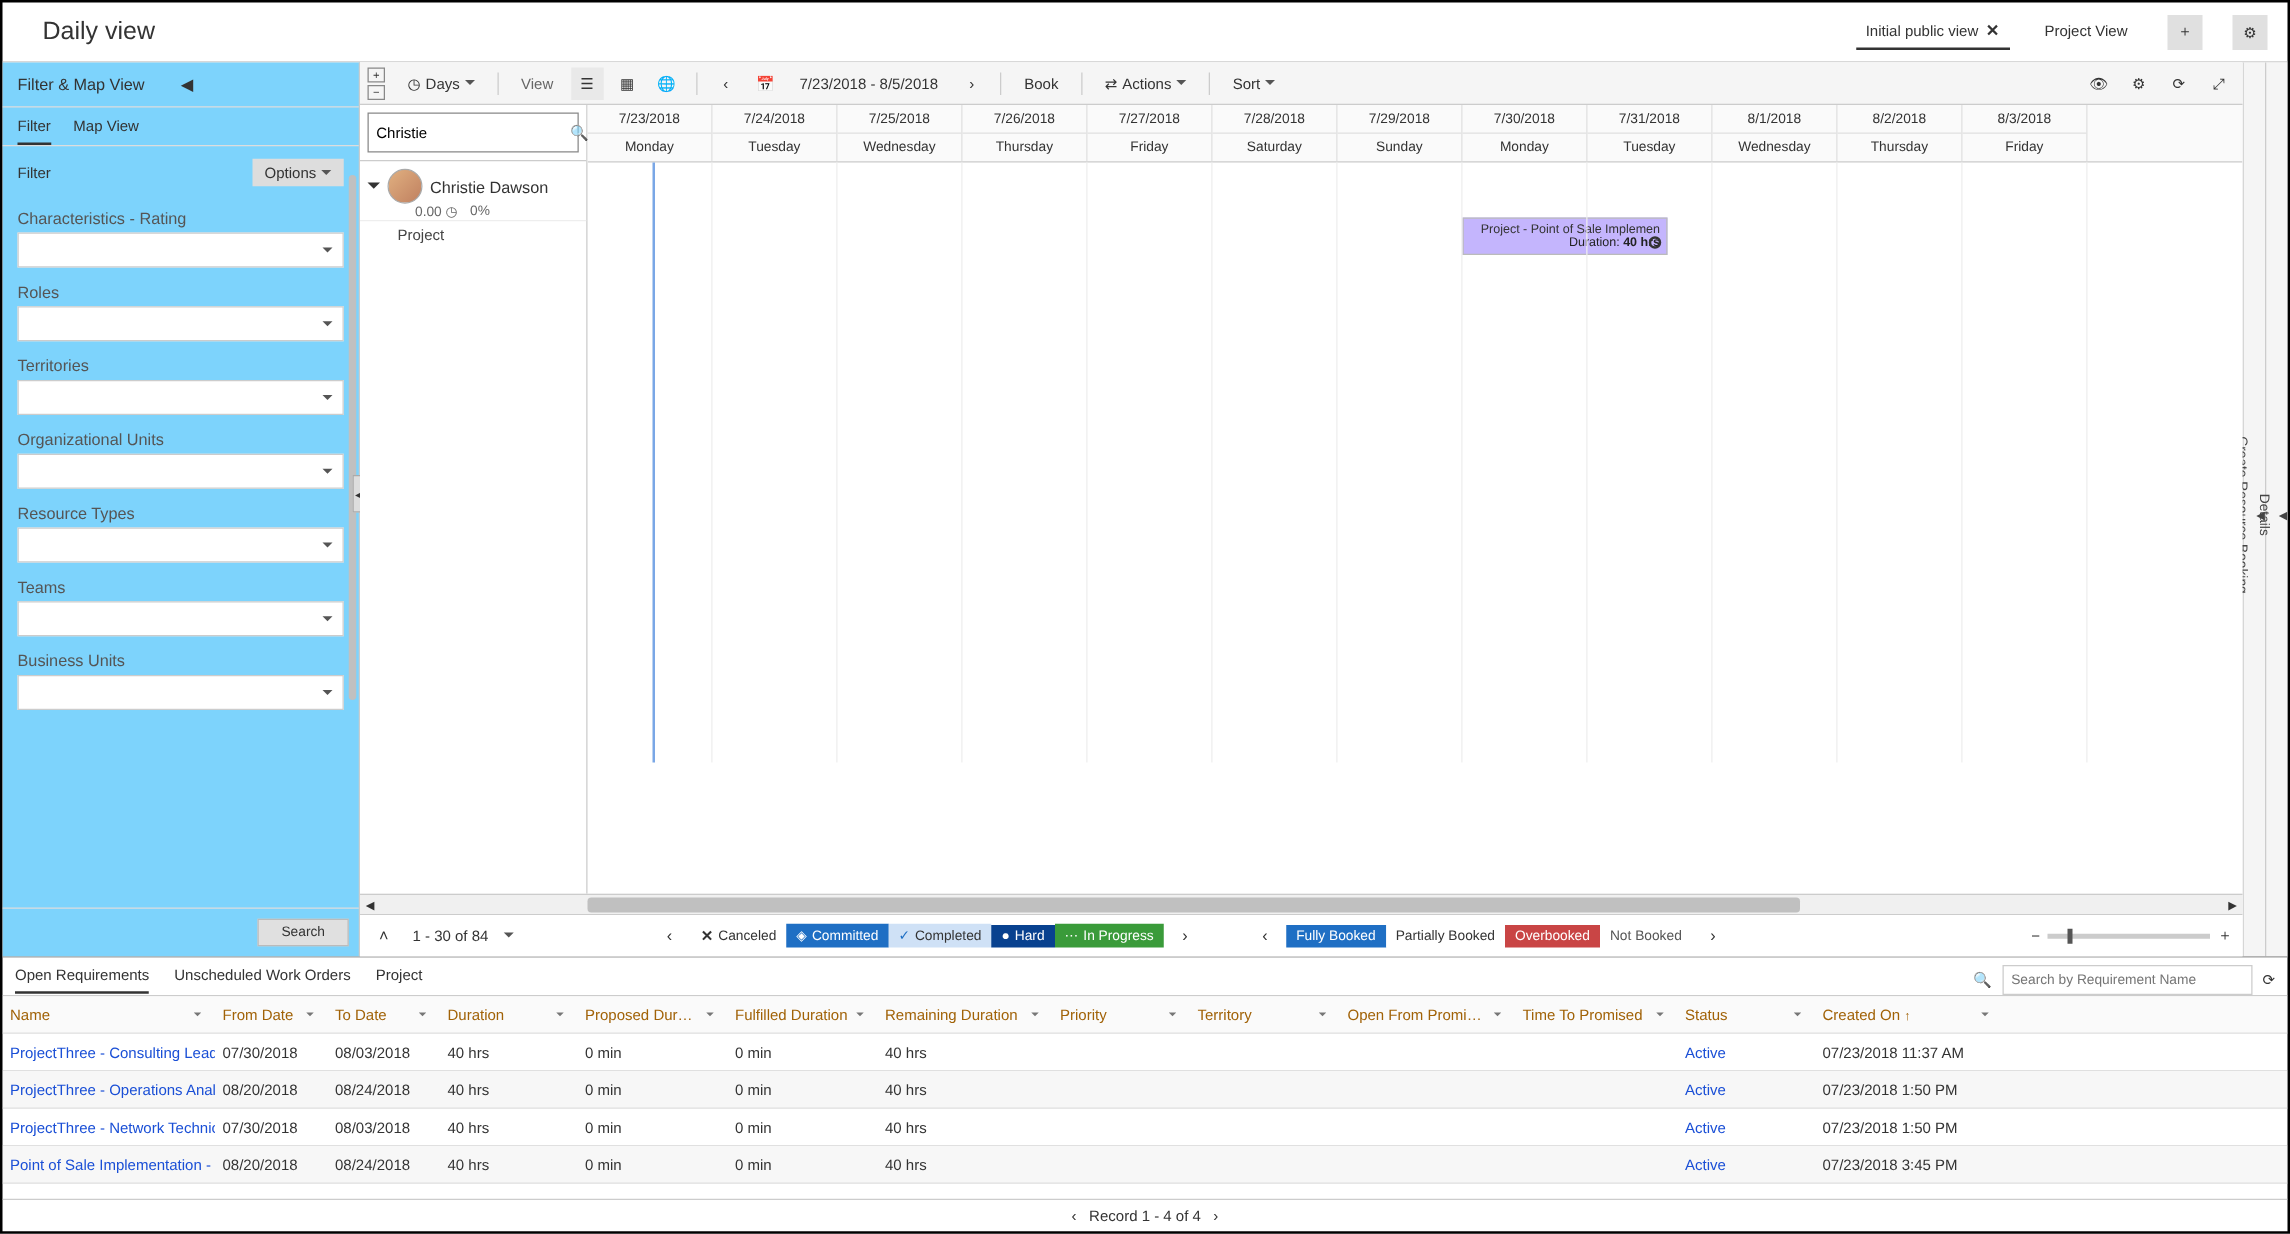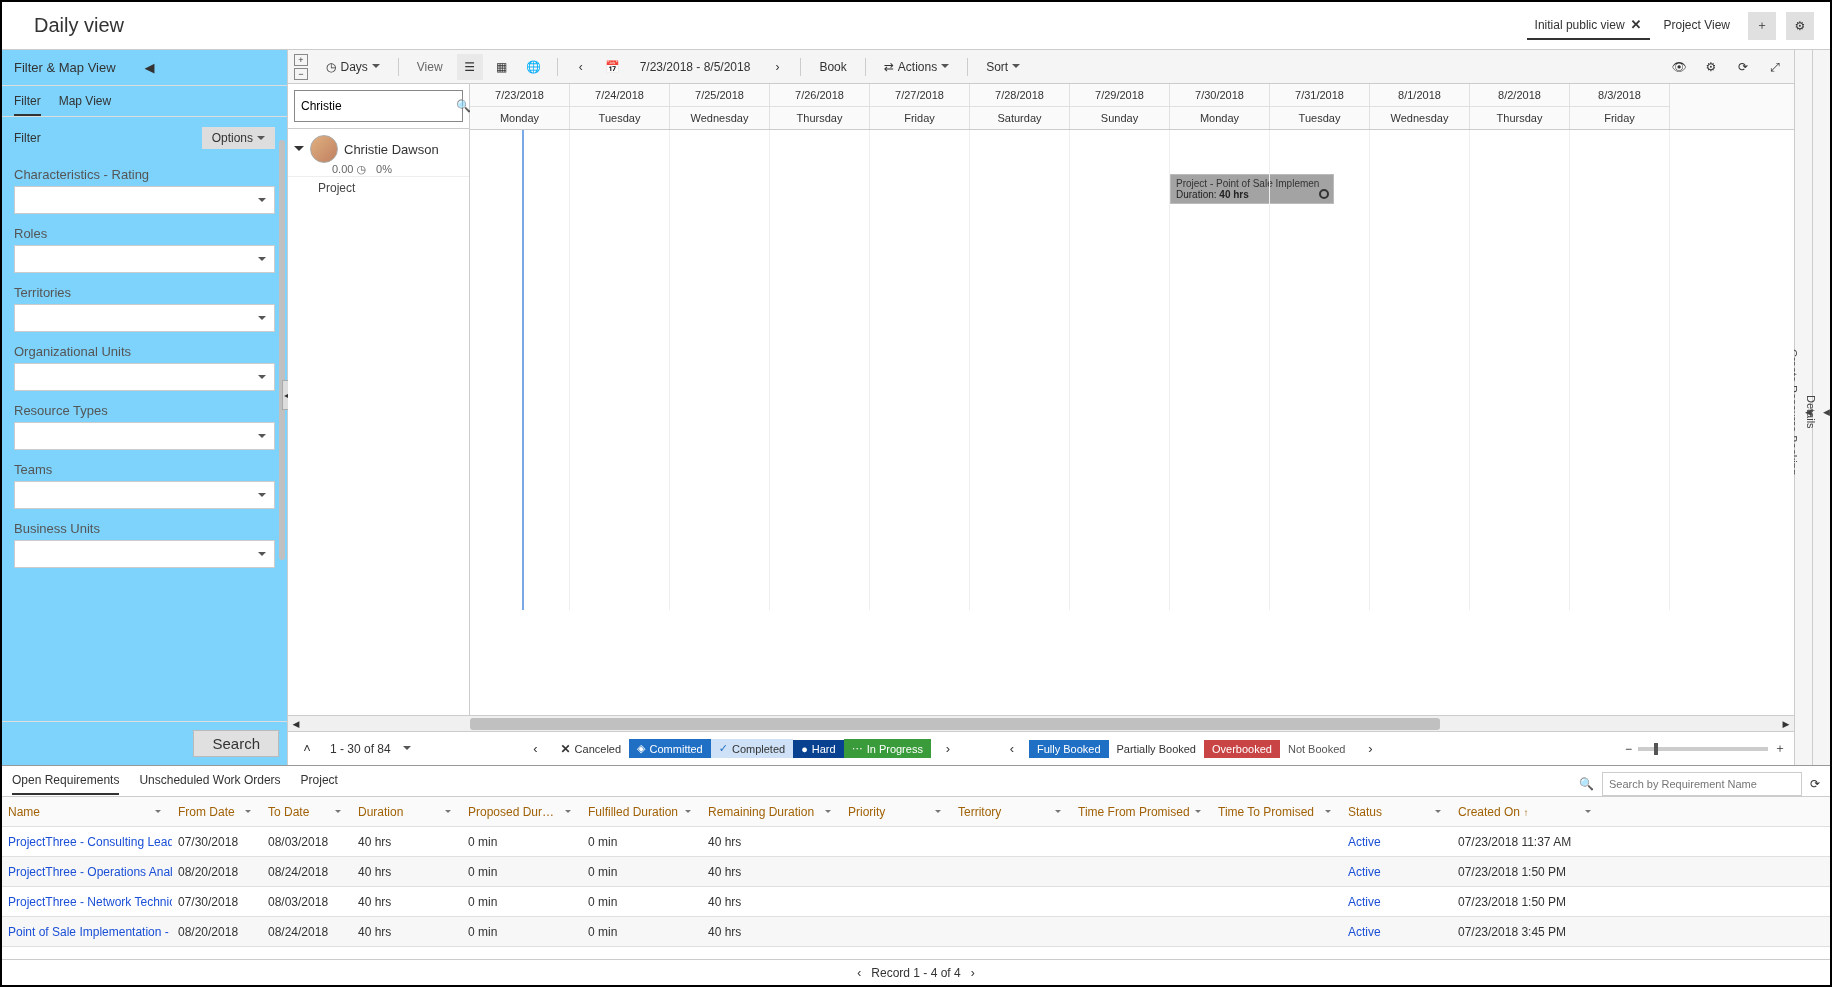--- a/index.html
+++ b/index.html
@@ -2,21 +2,21 @@
 <html><head>
 <meta charset="utf-8">
 <style>
 * { box-sizing: border-box; margin: 0; padding: 0; font-family: "Segoe UI", Tahoma, Geneva, sans-serif; }
 body { width: 1832px; height: 987px; background: #fff; overflow: hidden; border: 2px solid #000; font-size: 12px; color: #333; }
 .app { display: flex; flex-direction: column; width: 100%; height: 100%; }
 
 
 .topbar { display: flex; align-items: center; height: 48px; border-bottom: 1px solid #ccc; padding: 0 16px; }
 .page-title { font-size: 20px; font-weight: 400; color: #333; flex: 1; padding-left: 16px; }
-.view-tabs { display: flex; align-items: center; gap: 6px; }
+.view-tabs { display: flex; align-items: center; gap: 20px; }
 .view-tab { padding: 6px 8px; font-size: 12px; color: #333; border-bottom: 2px solid transparent; cursor: pointer; display: flex; align-items: center; gap: 6px; }
 .view-tab.active { border-bottom: 2px solid #333; }
 .close-x { font-weight: bold; font-size: 13px; cursor: pointer; color: #333; }
 .icon-btn { width: 28px; height: 28px; display: inline-flex; align-items: center; justify-content: center; background: #e0e0e0; cursor: pointer; margin-left: 4px; }
 
 
 .main { display: flex; flex: 1; min-height: 0; }
 
 
 .sidebar { width: 286px; background: #7dd3fc; border-right: 1px solid #ccc; display: flex; flex-direction: column; position: relative; }
@@ -26,21 +26,21 @@
 .sidebar-tab { padding-bottom: 6px; border-bottom: 2px solid transparent; cursor: pointer; }
 .sidebar-tab.active { border-bottom: 2px solid #333; }
 .filter-head { padding: 10px 12px; display: flex; align-items: center; justify-content: space-between; }
 .options-btn { background: #ddd; padding: 4px 10px; font-size: 12px; cursor: pointer; display: flex; align-items: center; gap: 4px; }
 .filter-body { padding: 8px 12px; overflow: auto; flex: 1; }
 .filter-group { margin-bottom: 12px; }
 .filter-label { font-size: 13px; color: #555; margin-bottom: 4px; }
 .combo { width: 100%; height: 28px; background: #fff; border: 1px solid #ccc; position: relative; }
 .combo::after { content: ""; position: absolute; right: 8px; top: 11px; border: 4px solid transparent; border-top-color: #555; }
 .sidebar-foot { padding: 8px; display: flex; justify-content: flex-end; border-top: 1px solid #ddd; }
-.search-btn { background: #e0e0e0; border: 1px solid #bbb; padding: 4px 18px; cursor: pointer; font-size: 15px; }
+.search-btn { background: #e0e0e0; border: 1px solid #bbb; padding: 4px 18px; cursor: pointer; font-size: 11px; }
 .side-collapse { position: absolute; right: -5px; top: 330px; width: 10px; height: 30px; background: #ddd; border: 1px solid #aaa; cursor: pointer; display: flex; align-items: center; justify-content: center; font-size: 8px; }
 .scroll-thumb-v { position: absolute; right: 2px; top: 90px; width: 6px; height: 420px; background: #c0c0c0; border-radius: 3px; }
 
 
 .center { flex: 1; display: flex; flex-direction: column; min-width: 0; position: relative; background: #fff; }
 .toolbar { display: flex; align-items: center; height: 34px; border-bottom: 1px solid #ccc; background: #f5f5f5; padding: 0 6px; gap: 6px; font-size: 12px; }
 .tbtn { padding: 4px 8px; display: inline-flex; align-items: center; gap: 4px; cursor: pointer; color: #333; }
 .tbtn .caret { border: 4px solid transparent; border-top-color: #555; display: inline-block; margin-top: 3px; }
 .divider-v { width: 1px; height: 18px; background: #ccc; margin: 0 4px; }
 .toolbar .spacer { flex: 1; }
@@ -61,21 +61,21 @@
 .project-label { padding: 4px 0 4px 30px; font-size: 12px; color: #444; border-top: 1px solid #eee; }
 
 .grid { flex: 1; overflow: hidden; position: relative; }
 .grid-header { display: flex; background: #fafafa; border-bottom: 1px solid #ccc; }
 .grid-col { width: 100px; text-align: center; border-right: 1px solid #e0e0e0; }
 .gh1 { font-size: 11px; color: #333; padding: 5px 0; border-bottom: 1px solid #e0e0e0; }
 .gh2 { font-size: 11px; color: #333; padding: 5px 0; }
 .grid-body { position: relative; height: 480px; }
 .grid-col-body { position: absolute; top: 0; height: 100%; border-right: 1px solid #eee; }
 .now-line { position: absolute; top: 0; bottom: 0; width: 2px; background: #7aa7e6; }
-.event { position: absolute; background: #a3a3a3; border: 1px solid #bbb; padding: 3px 5px; font-size: 10px; color: #333; }
+.event { position: absolute; background: #c4b5fd; border: 1px solid #bbb; padding: 3px 5px; font-size: 10px; color: #333; text-align: right; }
 .event .dur { font-size: 10px; color: #222; }
 .event .dot { width: 10px; height: 10px; border: 2px solid #333; border-radius: 50%; position: absolute; right: 4px; bottom: 4px; }
 
 .hscroll { height: 16px; background: #f0f0f0; border-top: 1px solid #ccc; position: relative; }
 .hscroll-thumb { position: absolute; top: 2px; left: 0; height: 12px; background: #c0c0c0; border-radius: 3px; }
 .hscroll-left, .hscroll-right { position: absolute; top: 0; width: 16px; height: 16px; display: flex; align-items: center; justify-content: center; cursor: pointer; font-size: 9px; }
 .hscroll-right { right: 0; }
 
 
 .legend-bar { display: flex; align-items: center; height: 34px; border-top: 1px solid #ccc; padding: 0 8px; gap: 6px; font-size: 12px; background: #fff; }
@@ -451,21 +451,21 @@
           </div>
           <div class="cell" style="width: 110px;">
             <span style="flex:1;overflow:hidden;text-overflow:ellipsis;">Priority</span>
             <span class="col-menu"></span>
           </div>
           <div class="cell" style="width: 120px;">
             <span style="flex:1;overflow:hidden;text-overflow:ellipsis;">Territory</span>
             <span class="col-menu"></span>
           </div>
           <div class="cell" style="width: 140px;">
-            <span style="flex:1;overflow:hidden;text-overflow:ellipsis;">Time From Promised</span>
+            <span style="flex:1;overflow:hidden;text-overflow:ellipsis;">Open From Promised</span>
             <span class="col-menu"></span>
           </div>
           <div class="cell" style="width: 130px;">
             <span style="flex:1;overflow:hidden;text-overflow:ellipsis;">Time To Promised</span>
             <span class="col-menu"></span>
           </div>
           <div class="cell" style="width: 110px;">
             <span style="flex:1;overflow:hidden;text-overflow:ellipsis;">Status</span>
             <span class="col-menu"></span>
           </div>

